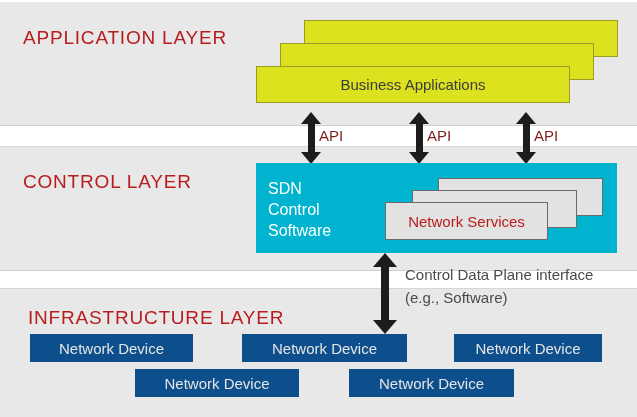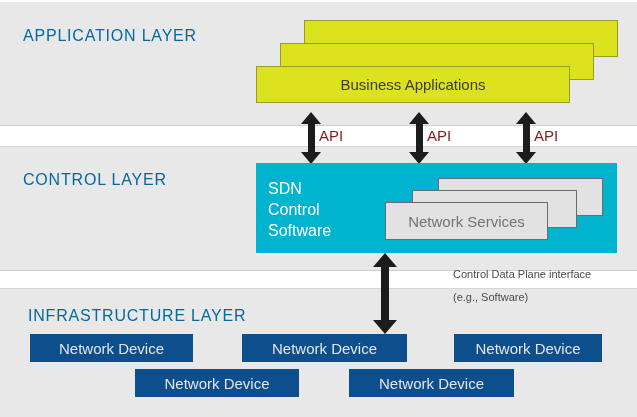--- a/index.html
+++ b/index.html
@@ -12,21 +12,21 @@
   .band {
     position:absolute; left:0; width:637px; background:#e8e8e8;
     border-top:1px solid #d6d6d6; border-bottom:1px solid #cfcfcf;
     box-sizing:border-box;
   }
   .band.app   { top:2px;   height:124px; border-top:none; }
   .band.ctrl  { top:146px; height:125px; }
   .band.infra { top:288px; height:129px; border-bottom:none; }
 
   .layer-label {
-    position:absolute; color:#0369a1; font-size:16px; letter-spacing:0.8px;
+    position:absolute; color:#b91c1c; font-size:19px; letter-spacing:0.8px;
     white-space:nowrap;
   }
 
   
   .ybox {
     position:absolute; width:314px; height:37px;
     background:#dce21e; border:1px solid #999d23; box-sizing:border-box;
   }
   .ybox.front {
     display:flex; align-items:center; justify-content:center;
@@ -43,21 +43,21 @@
     color:#ffffff; font-size:16px; line-height:21px;
   }
 
   
   .sbox {
     position:absolute; width:165px; height:38px;
     background:#e2e2e2; border:1.5px solid #6a6b6e; box-sizing:border-box;
   }
   .sbox.front {
     width:163px; display:flex; align-items:center; justify-content:center;
-    color:#737373; font-size:15px;
+    color:#b91c1c; font-size:15px;
   }
 
   
   .arrow { position:absolute; }
   .arrow .shaft {
     position:absolute; left:50%; top:10px; bottom:10px;
     width:7px; margin-left:-3.5px; background:#1c1c1c;
   }
   .arrow .head { position:absolute; left:50%; width:0; height:0; }
   .arrow .head.up {
@@ -78,21 +78,21 @@
   .arrow.big .head.down {
     margin-left:-12px;
     border-left-width:12px; border-right-width:12px; border-top-width:14px;
   }
 
   .api-label {
     position:absolute; color:#7f1d1d; font-size:15px; white-space:nowrap;
   }
   .cdpi-label {
     position:absolute; left:405px; top:263px;
-    color:#4a4a4c; font-size:11px; line-height:23px; white-space:nowrap;margin-left:48px;
+    color:#4a4a4c; font-size:15px; line-height:23px; white-space:nowrap;
   }
 
   
   .device {
     position:absolute; height:28px; background:#0d4f8c;
     display:flex; align-items:center; justify-content:center;
     color:#e5e5e5; font-size:15px;
   }
 </style>
 </head>

